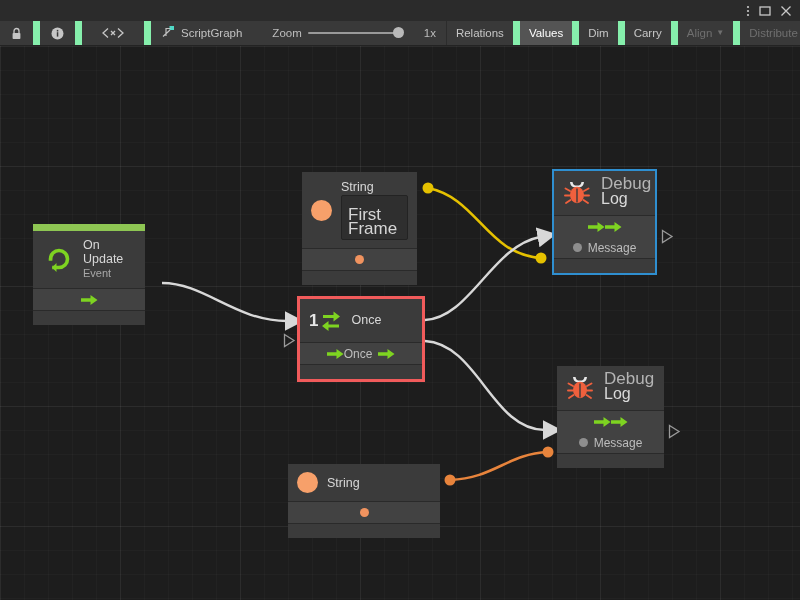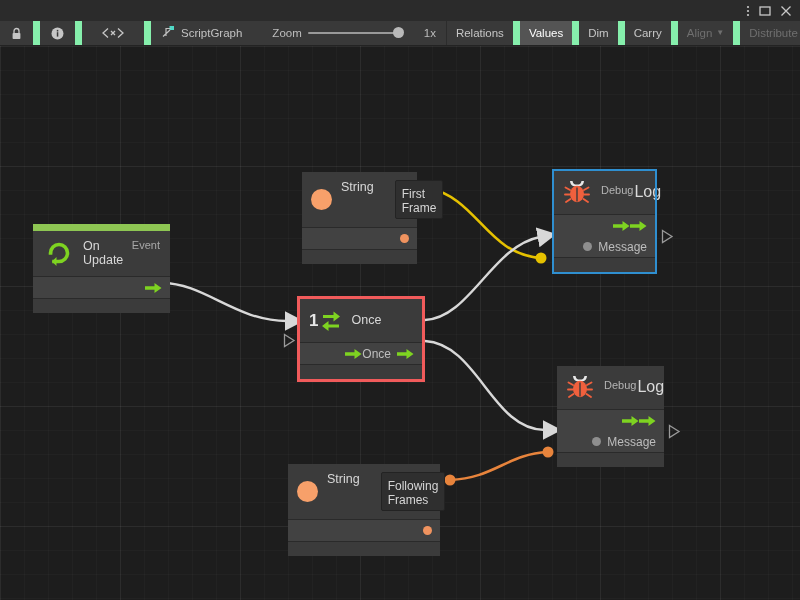--- a/index.html
+++ b/index.html
@@ -116,60 +116,59 @@
   .node-sel-red  { outline: 3px solid #f15b5b; outline-offset: 0px; }
   .node-sel-blue { outline: 2px solid #2f8fd0; outline-offset: 0px; }
 
   .node-accent { height: 7px; width: 100%; }
   .node-head {
     display: flex; align-items: center; gap: 9px;
     padding: 7px 10px 8px 11px;
     background: #3b3b3b;
     box-sizing: border-box;
   }
-  .node-head-texts { display: flex; flex-direction: row; gap: 1px; }
+  .node-head-texts { display: flex; flex-direction: column; gap: 1px; }
   .node-title { color: #d8d8d8; font-size: 12.5px; line-height: 14px; }
   .node-sub  { color: #a8a8a8; font-size: 11px; line-height: 13px; }
   .node-title-lg { color: #dadada; font-size: 16px; line-height: 16px; }
-  .node-sub-sm { color: #b4b4b4; font-size: 11px; line-height: 12px; }
+  .node-sub-sm { color: #b4b4b4; font-size: 17px; line-height: 12px; }
 
   .node-body {
     background: #424242;
     border-top: 1px solid #2a2a2a;
     box-sizing: border-box;
     position: relative;
   }
   .node-foot {
     background: #3b3b3b;
     border-top: 1px solid #2a2a2a;
     height: 14px;
   }
   .port-row {
-    display: flex; align-items: center; justify-content: flex-end;
+    display: flex; align-items: center; justify-content: center;
     height: 21px; padding: 0 8px;
     box-sizing: border-box;
   }
   .port-left, .port-right { display: flex; align-items: center; gap: 6px; }
   .port-label { color: #bdbdbd; font-size: 12px; }
   .port-dot {
     width: 9px; height: 9px; border-radius: 50%;
     background: #8e8e8e; display: inline-block;
   }
   .port-dot.orange { background: #f0935f; }
 
   .value-field {
     background: #2f2f2f;
     border: 1px solid #232323;
     color: #d6d6d6;
-    font-size: 12px;
-    padding: 6px 6px 3px 6px;
+    font-size: 17px;
+    padding: 12px 6px 3px 6px;
     border-radius: 2px;
     display: inline-block;
     line-height: 14px;
-    margin-left: 20px;
   }
   .circle-icon {
     width: 21px; height: 21px; border-radius: 50%;
     background: #f7a06a; flex: none;
   }
   .icon-wrap { display: inline-flex; align-items: center; justify-content: center; flex: none; }
 </style>
 </head>
 <body>
 
@@ -282,21 +281,21 @@
 
       <path d="M425 274 C 470 272, 492 200, 540 191" fill="none" stroke="#d8d8d8" stroke-width="2.4" marker-end="url(#arrow-white)"></path>
 
       <path d="M425 295 C 478 298, 492 384, 545 384" fill="none" stroke="#d8d8d8" stroke-width="2.4" marker-end="url(#arrow-white)"></path>
 
       <circle cx="450" cy="434" r="5.5" fill="#e8843c"></circle>
       <path d="M450 434 C 495 432, 507 408, 548 406" fill="none" stroke="#e8843c" stroke-width="2.6"></path>
       <circle cx="548" cy="406" r="5.5" fill="#e8843c"></circle>
     </svg>
 
-    <div class="node" style="left:33px; top:178px; width:137px;">
+    <div class="node" style="left:33px; top:178px; width:112px;">
       <div class="node-accent" style="background:#8ec653;"></div>
       <div class="node-head">
         <span class="icon-wrap">
           <svg width="30" height="30" viewBox="0 0 30 30">
             <path d="M6.5 15 a8.5 8.5 0 1 1 8.5 8.5 L10 23.5" fill="none" stroke="#7ed321" stroke-width="3.6" stroke-linecap="square"></path>
             <path d="M12.5 19 L8 23.5 L12.5 28 z" fill="#7ed321"></path>
           </svg>
         </span>
         <span class="node-head-texts">
           <span class="node-title">On Update</span>
@@ -368,21 +367,20 @@
 
     <svg style="position:absolute; left:283px; top:287px;" width="13" height="15" viewBox="0 0 13 15">
       <path d="M1.5 1.5 L11 7.5 L1.5 13.5 z" fill="none" stroke="#9a9a9a" stroke-width="1.3"></path>
     </svg>
 
     <div class="node" style="left:288px; top:418px; width:152px;">
       <div class="node-head" style="padding:8px 9px 8px 9px;">
         <span class="circle-icon"></span>
         <span class="node-head-texts">
           <span class="node-title">String</span>
-          <span class="value-field">Following Frames</span>
         </span>
       </div>
       <div class="node-body">
         <div class="port-row">
           <span class="port-left"></span>
           <span class="port-right">
             <span class="port-dot orange"></span>
           </span>
         </div>
       </div>

